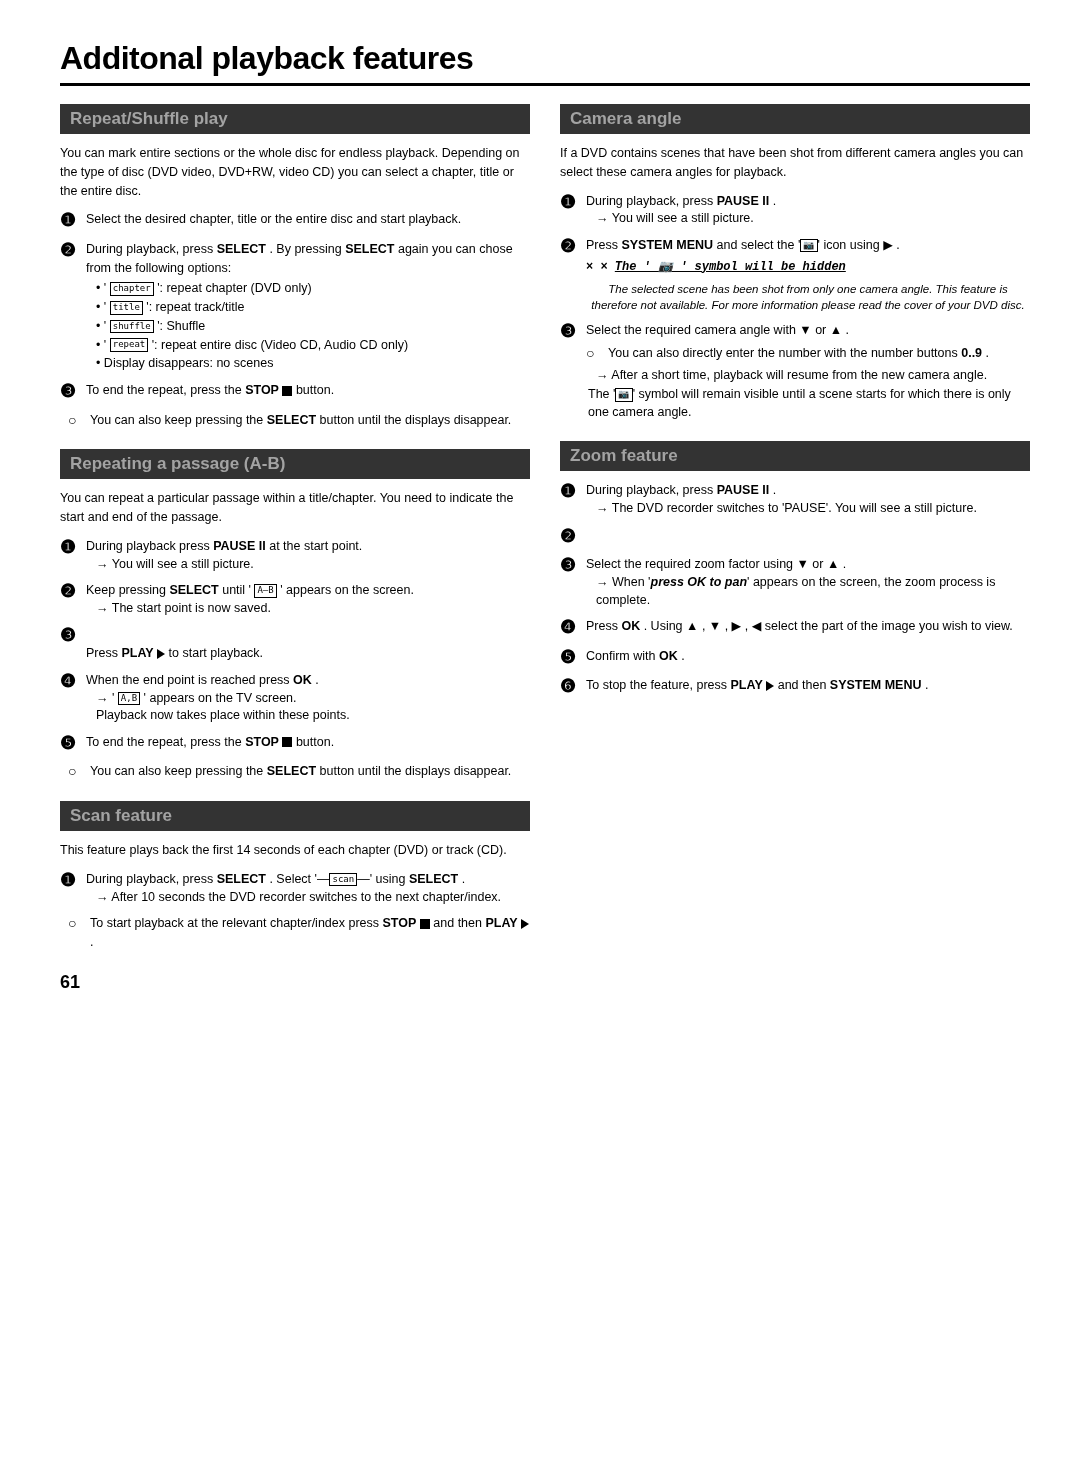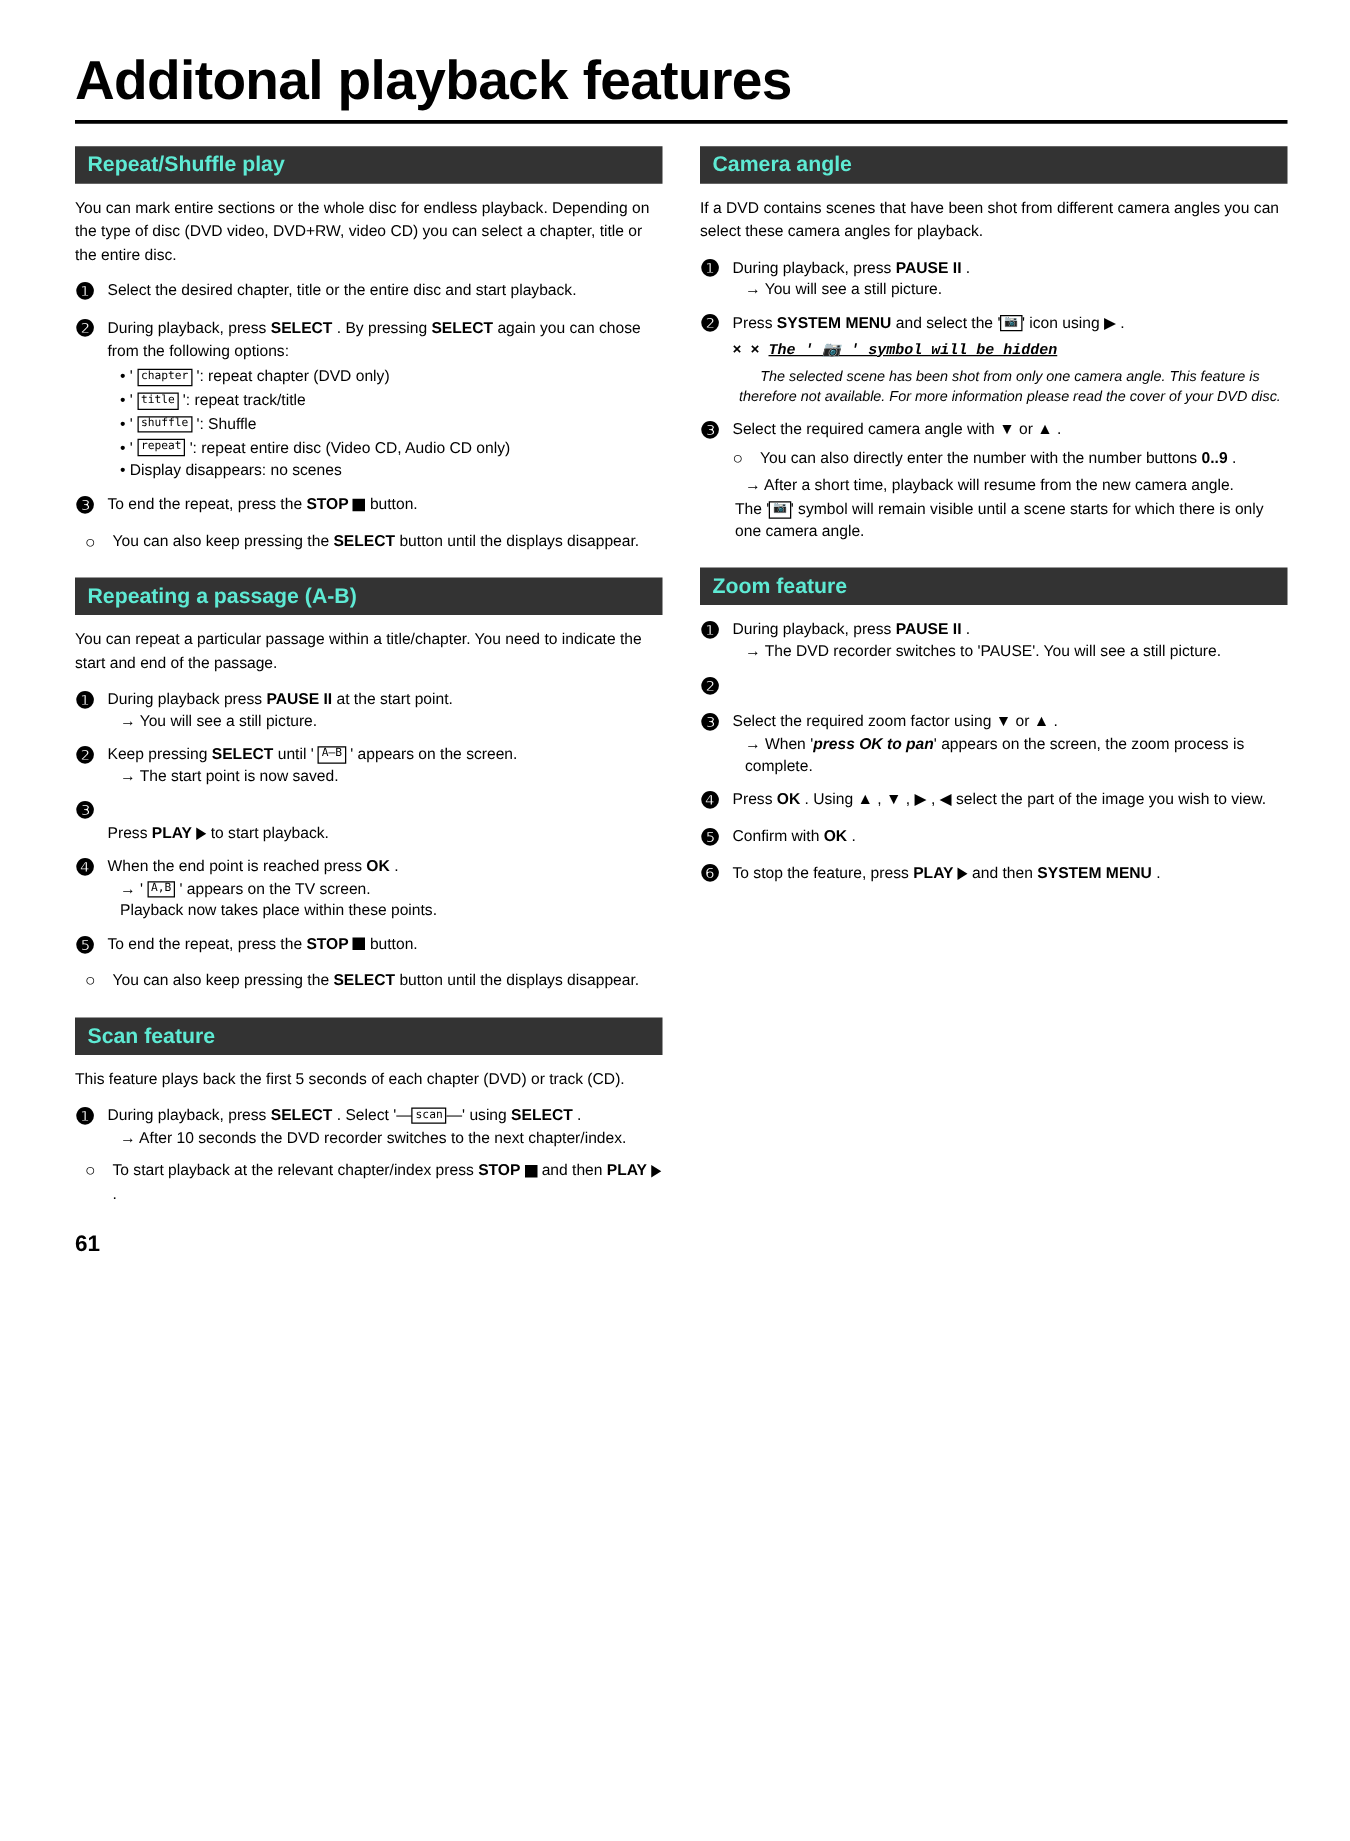--- a/index.html
+++ b/index.html
@@ -6,38 +6,38 @@
     body {
       font-family: Arial, Helvetica, sans-serif;
       font-size: 13px;
       background: #fff;
       color: #000;
       width: 1080px;
       min-height: 1473px;
       padding: 40px 50px 40px 60px;
     }
     .page-title {
-      font-size: 44px;
+      font-size: 32px;
       font-weight: bold;
       margin-bottom: 6px;
       letter-spacing: -0.5px;
     }
     .title-underline {
       border: none;
       border-top: 3px solid #000;
       margin-bottom: 18px;
     }
     .two-col {
       display: grid;
       grid-template-columns: 1fr 1fr;
       gap: 0 30px;
     }
     .section-header {
       background: #333;
-      color: #5eead4;
+      color: #a3a3a3;
       font-size: 17px;
       font-weight: bold;
       padding: 5px 10px;
       margin-bottom: 10px;
     }
     .section-intro {
       font-size: 12.5px;
       line-height: 1.5;
       margin-bottom: 10px;
     }
@@ -231,21 +231,21 @@
       <div class="sub-step">
         <span class="o-bullet">○</span>
         <div class="step-content">
           You can also keep pressing the <b>SELECT</b> button until the displays disappear.
         </div>
       </div>
     </div>
 
     <div class="section-block">
       <div class="section-header">Scan feature</div>
-      <p class="section-intro">This feature plays back the first 5 seconds of each chapter (DVD) or track (CD).</p>
+      <p class="section-intro">This feature plays back the first 14 seconds of each chapter (DVD) or track (CD).</p>
 
       <div class="step">
         <span class="step-num">❶</span>
         <div class="step-content">
           During playback, press <b>SELECT</b> . Select '—<span class="icon-box">scan</span>—' using <b>SELECT</b> .
           <span class="arrow-right">After 10 seconds the DVD recorder switches to the next chapter/index.</span>
         </div>
       </div>
 
       <div class="sub-step">

